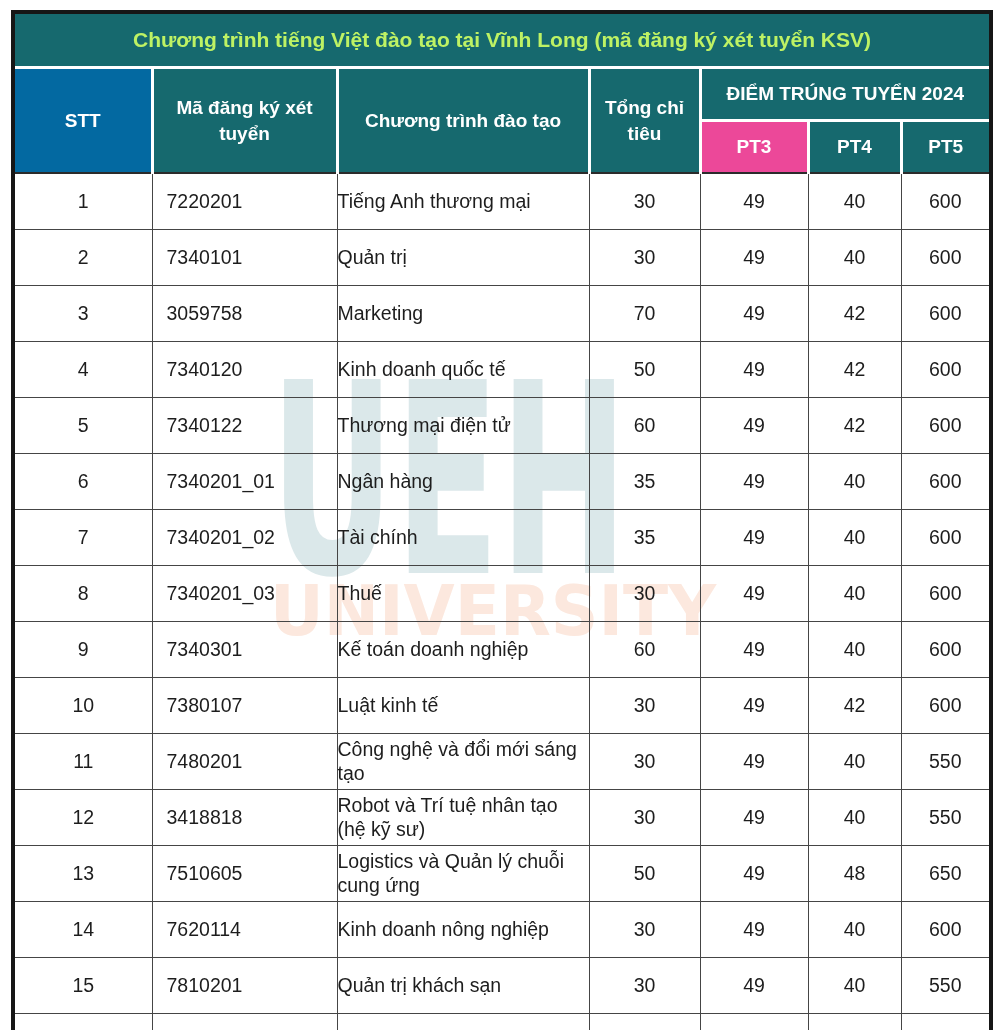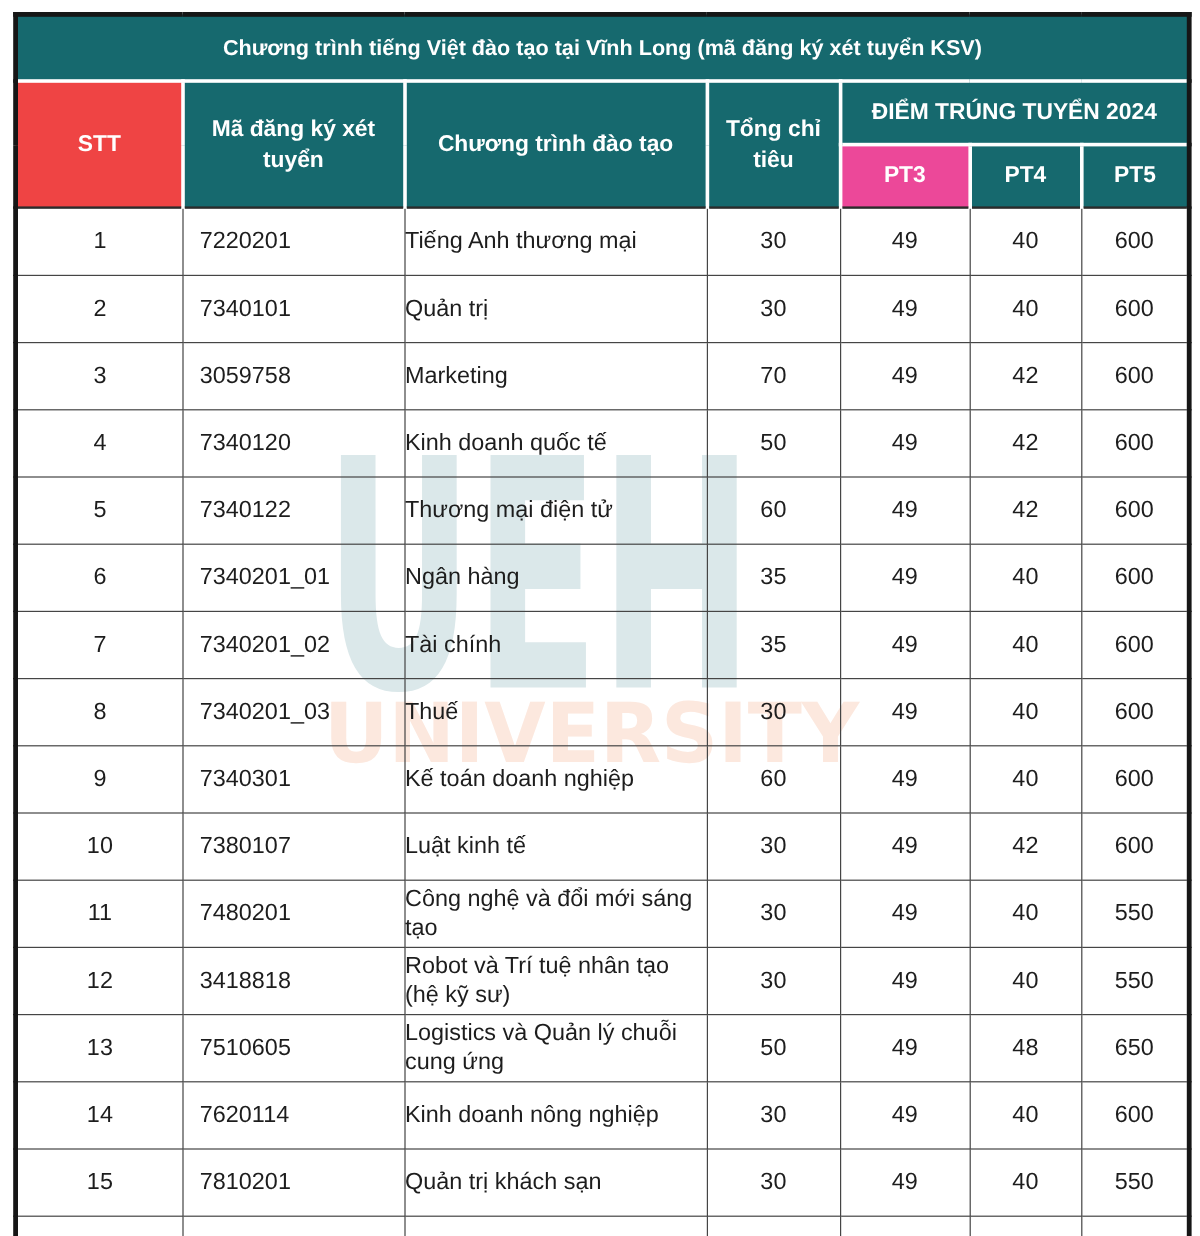--- a/index.html
+++ b/index.html
@@ -41,23 +41,23 @@
     top: 10px;
     width: 978px;
     z-index: 1;
     border-collapse: collapse;
     table-layout: fixed;
     border: 4px solid #161616;
     background: transparent;
   }
   td.title-cell {
     height: 50px;
-    color: #ffffff;
-    font-weight: bold;
-    font-size: 18px;
+    color: #bef264;
+    font-weight: bold;
+    font-size: 21px;
     text-align: center;
     vertical-align: middle;
     border-bottom: 3px solid #ffffff;
   }
   th.h {
     color: #ffffff;
     font-weight: bold;
     font-size: 19px;
     text-align: center;
     vertical-align: middle;
@@ -107,21 +107,21 @@
       <col style="width:111px">
       <col style="width:108px">
       <col style="width:93px">
       <col style="width:90px">
     </colgroup>
     <thead>
       <tr>
         <td class="title-cell teal" colspan="7" style="background: rgb(22, 105, 110);">Chương trình tiếng Việt đào tạo tại Vĩnh Long (mã đăng ký xét tuyển KSV)</td>
       </tr>
       <tr>
-        <th class="h teal" rowspan="2" style="background: #ef4444;">STT</th>
+        <th class="h teal" rowspan="2" style="background: #0369a1;">STT</th>
         <th class="h teal" rowspan="2" style="background: rgb(22, 105, 110);">Mã đăng ký xét tuyển</th>
         <th class="h teal" rowspan="2" style="background: rgb(22, 105, 110);">Chương trình đào tạo</th>
         <th class="h teal" rowspan="2" style="background: rgb(22, 105, 110);">Tổng chỉ tiêu</th>
         <th class="h teal score-span" colspan="3" style="background: rgb(22, 105, 110);">ĐIỂM TRÚNG TUYỂN 2024</th>
       </tr>
       <tr>
         <th class="h teal sub" style="background: #ec4899; margin-left: 20px;">PT3</th>
         <th class="h teal sub" style="background: rgb(22, 105, 110);">PT4</th>
         <th class="h teal sub" style="background: rgb(22, 105, 110);">PT5</th>
       </tr>

